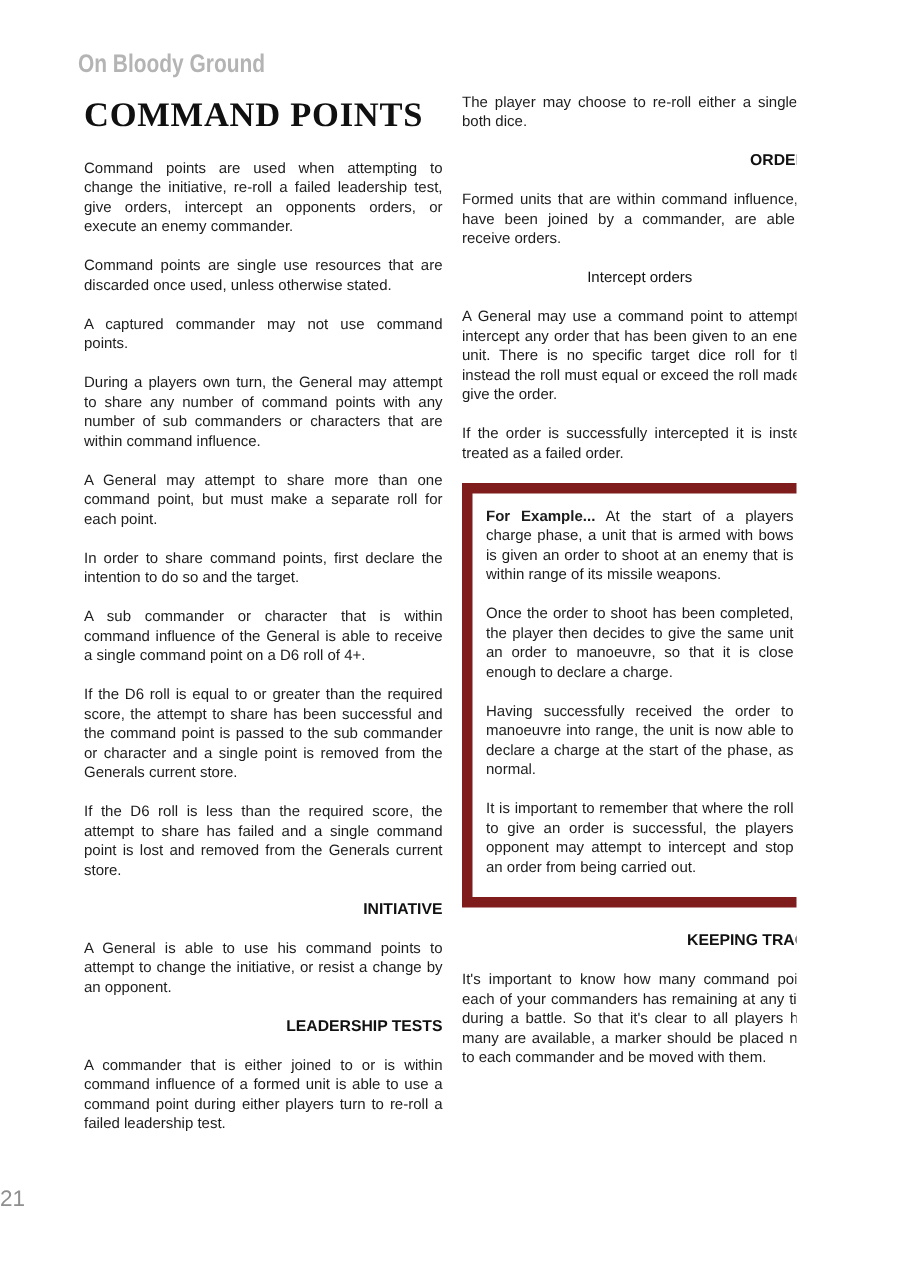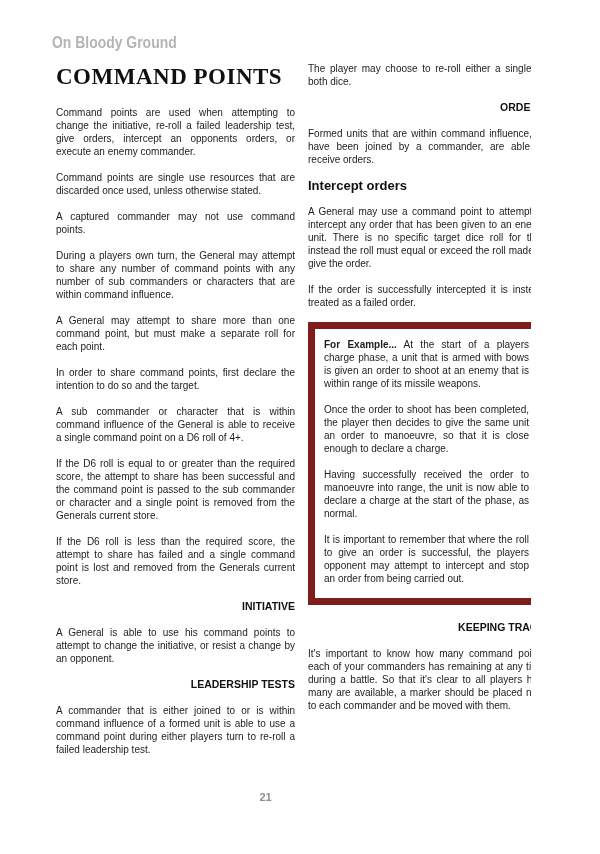--- a/index.html
+++ b/index.html
@@ -59,42 +59,41 @@
   }
   .heading {
     font-size: 10.5px;
     line-height: 13px;
     font-weight: bold;
     color: #111111;
     margin: 2px 0 13px 0;
     text-align: right;
   }
   .subheading {
-    font-size: 13px;
+    font-size: 10px;
     line-height: 13px;
-    font-weight: bold;
+    font-weight: normal;
     color: #111111;
     margin: 2px 0 13px 0;
+    text-align: center;
   }
   .example-box {
     border: 7px solid #7f1d1d;
     padding: 9px 9px 0 9px;
     margin: 7px 0 16px 0;
   }
   .example-box .para { margin-bottom: 13px; }
   .bold-lead { font-weight: bold; }
   .page-number {
     position: absolute;
     left: 0;
     right: 0;
     top: 791px;
-    text-align: center;
-    font-size: 11px;
+    font-size: 15px;
     color: #8f8f8f;
-    font-weight: bold;
   }
 </style>
 </head>
 <body>
 
 <div class="page">
 
   <div class="brand">On Bloody Ground</div>
 
   <div class="col col-left">

